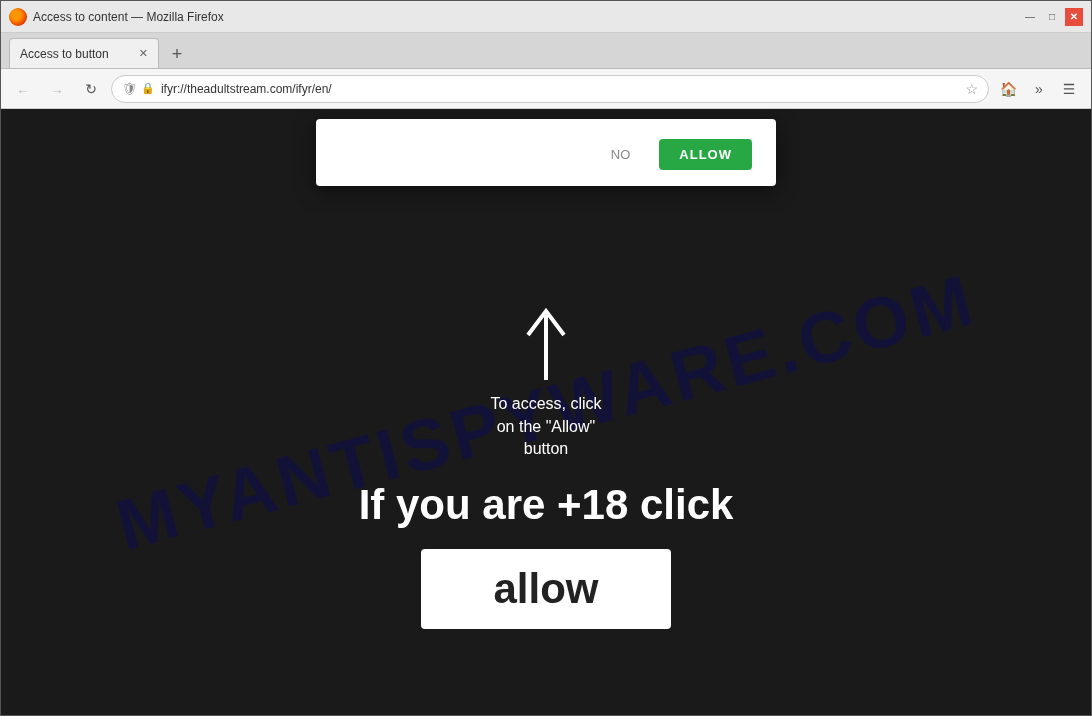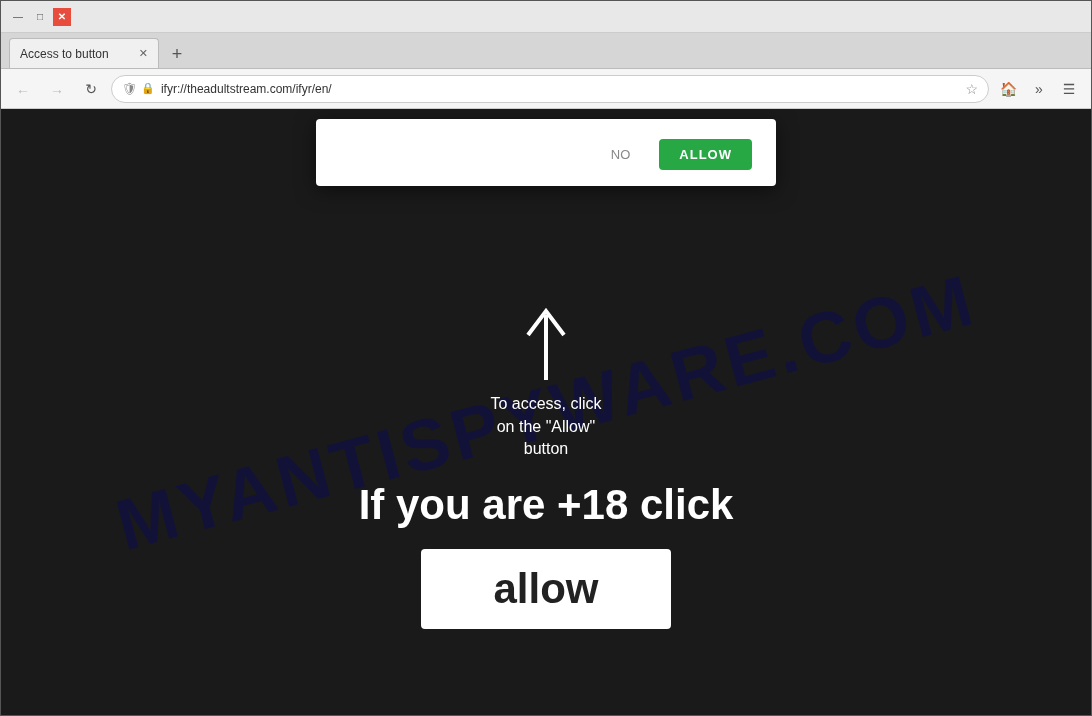--- a/index.html
+++ b/index.html
@@ -295,20 +295,24 @@
       align-items: center;
       justify-content: center;
     }
   </style>
 </head>
 <body>
 
 <div class="browser-window">
 
   <div class="title-bar">
+    <div class="title-bar-left">
+      <div class="firefox-logo"></div>
+      <span class="title-bar-title">Access to content — Mozilla Firefox</span>
+    </div>
     <div class="title-bar-controls">
       <div class="tb-btn">—</div>
       <div class="tb-btn">□</div>
       <div class="tb-btn close">✕</div>
     </div>
   </div>
 
   <div class="tab-bar">
     <div class="tab">
       <span>Access to button</span>

